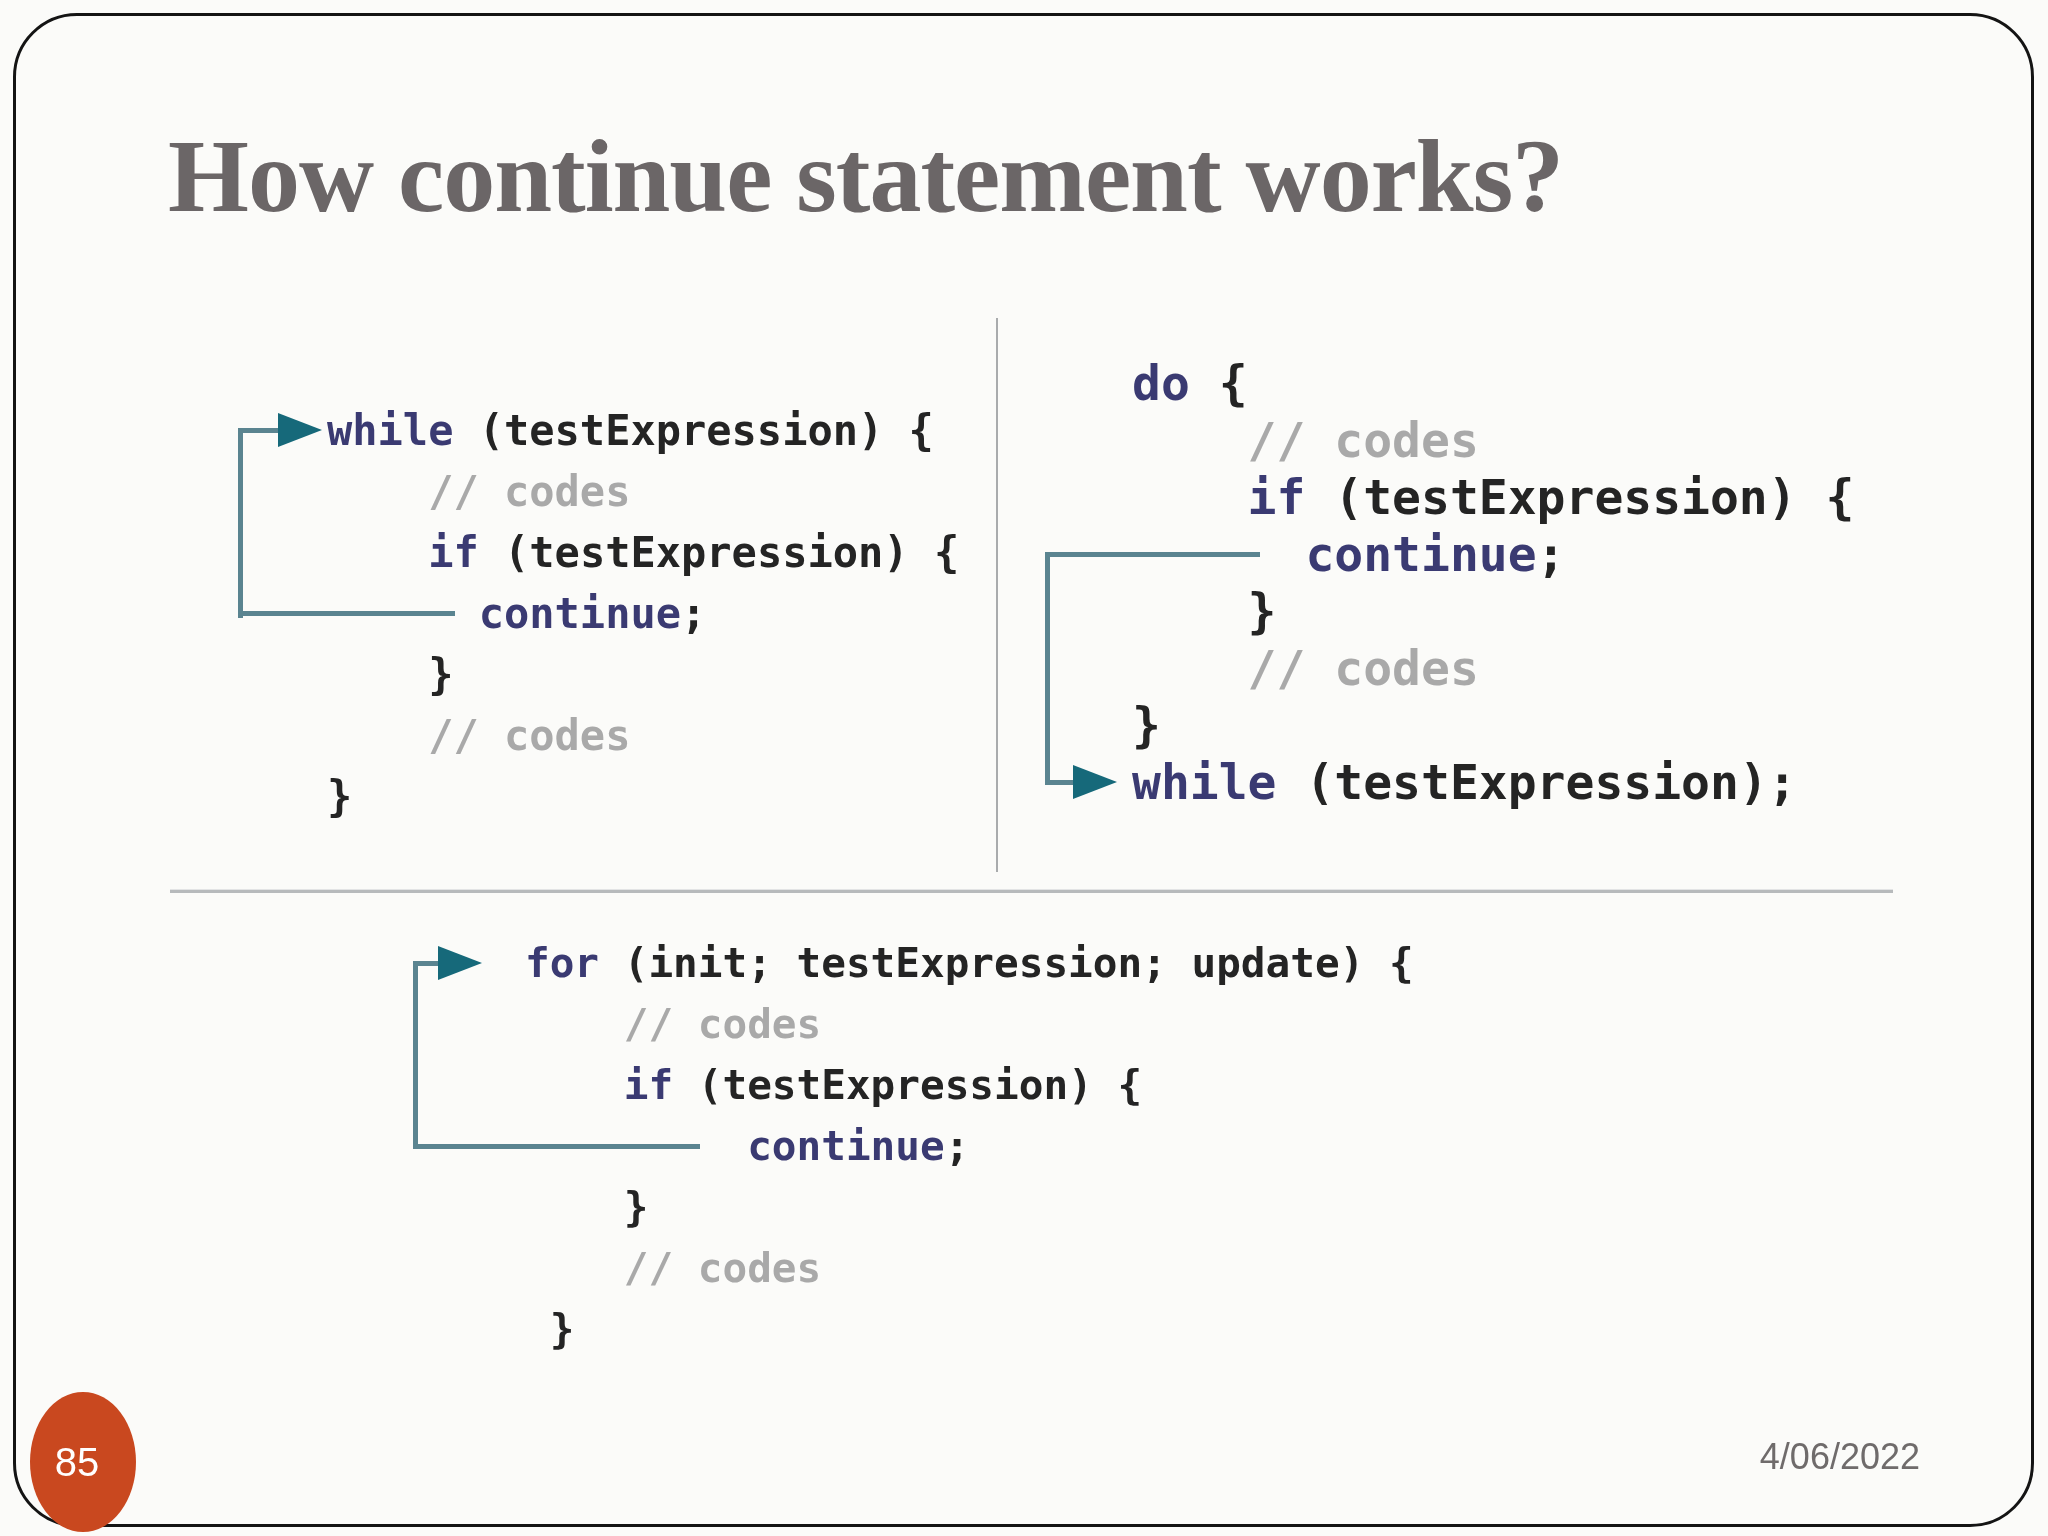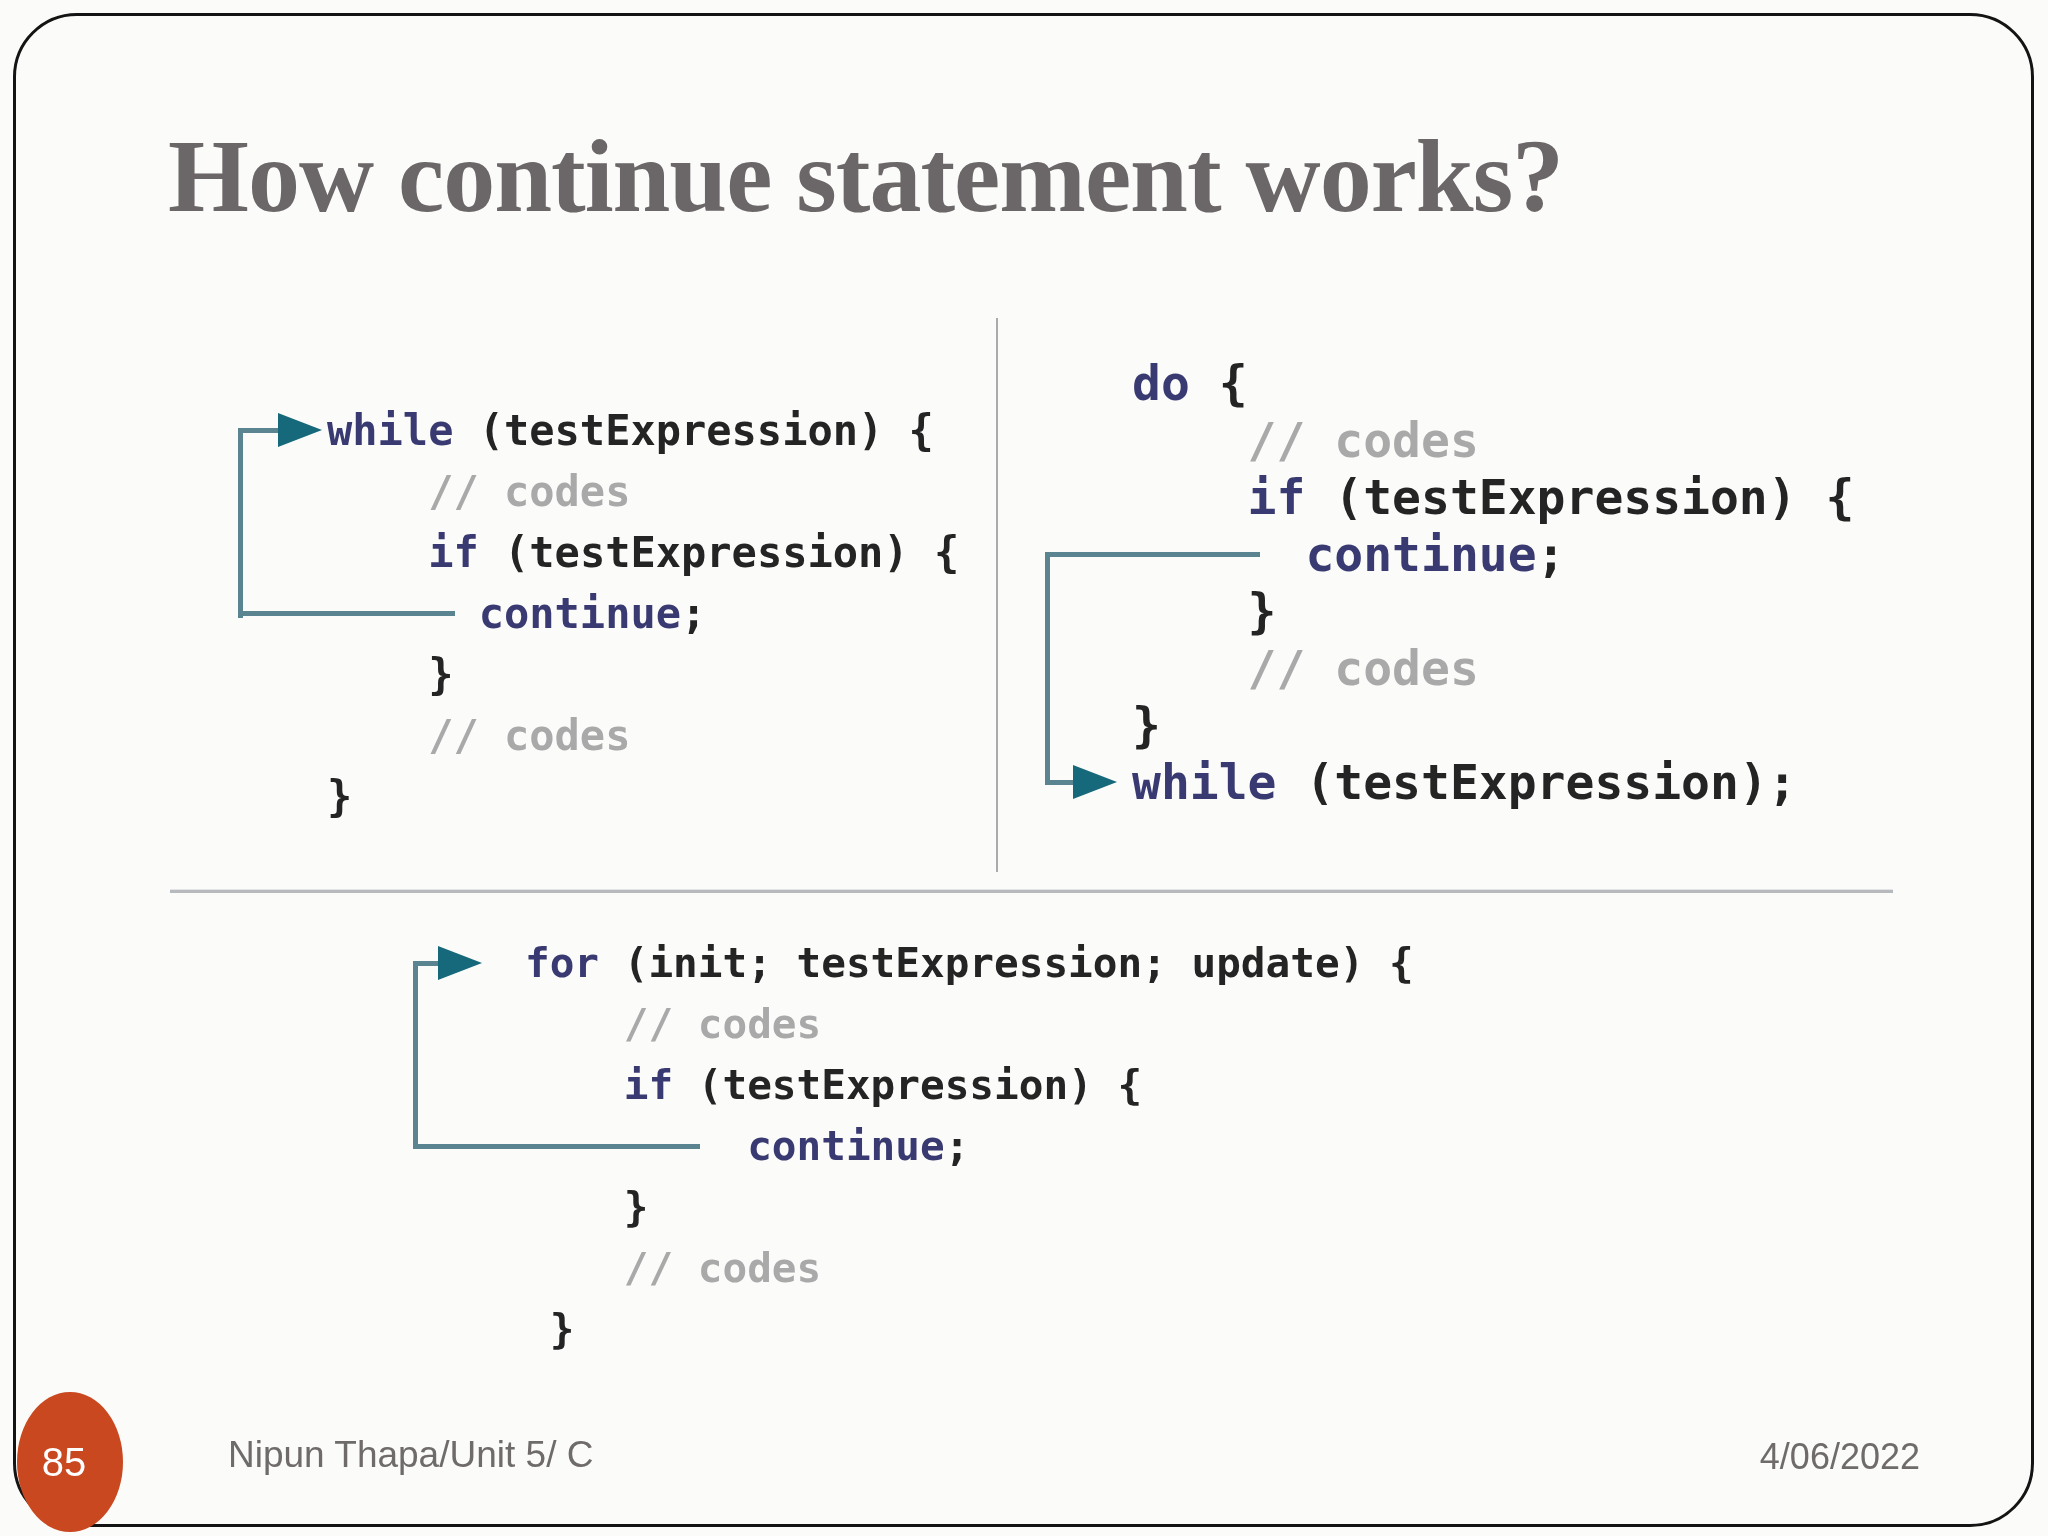--- a/index.html
+++ b/index.html
@@ -51,21 +51,21 @@
   .f-top { left:413px; top:961px;  width:25px;  height:5px; }
   .f-head{ left:438px; top:946px; }
   .f-vert{ left:413px; top:961px;  width:5px;   height:188px; }
   .f-bot { left:413px; top:1144px; width:287px; height:5px; }
   
   .vdivider{ position:absolute; left:996px; top:318px; width:2px; height:554px; background:#a9abad; }
   .hdivider{ position:absolute; left:170px; top:889px; width:1723px; height:3px;
              background:#b7babc; border-top:1px solid #e3e4e5; }
   
   .page-circle{
-    position:absolute; left:17px; top:1392px; width:106px; height:140px;
+    position:absolute; left:30px; top:1392px; width:106px; height:140px;
     border-radius:50%; background:var(--page-circle,#c9481f);
     display:flex; align-items:center; justify-content:center;
     padding-right:12px; box-sizing:border-box; z-index:5;
   }
   .page-number{ color:#ffffff; font-size:40px; font-weight:normal; }
   .credit{
     position:absolute; left:228px; top:1434px; font-size:37px;
     color:var(--footer-text,#6f6b6b); white-space:nowrap;
   }
   .date{
@@ -105,15 +105,14 @@
   <div title="continue; loops back up to for">
     <div class="aline f-top"></div>
     <div class="ahead f-head"></div>
     <div class="aline f-vert"></div>
     <div class="aline f-bot"></div>
   </div>
 
   <div class="page-circle">
     <span class="page-number">85</span>
   </div>
-  <div class="credit">Nipun Thapa/Unit 5/ C</div>
   <div class="date">4/06/2022</div>
 </div>
 
 </body></html>

